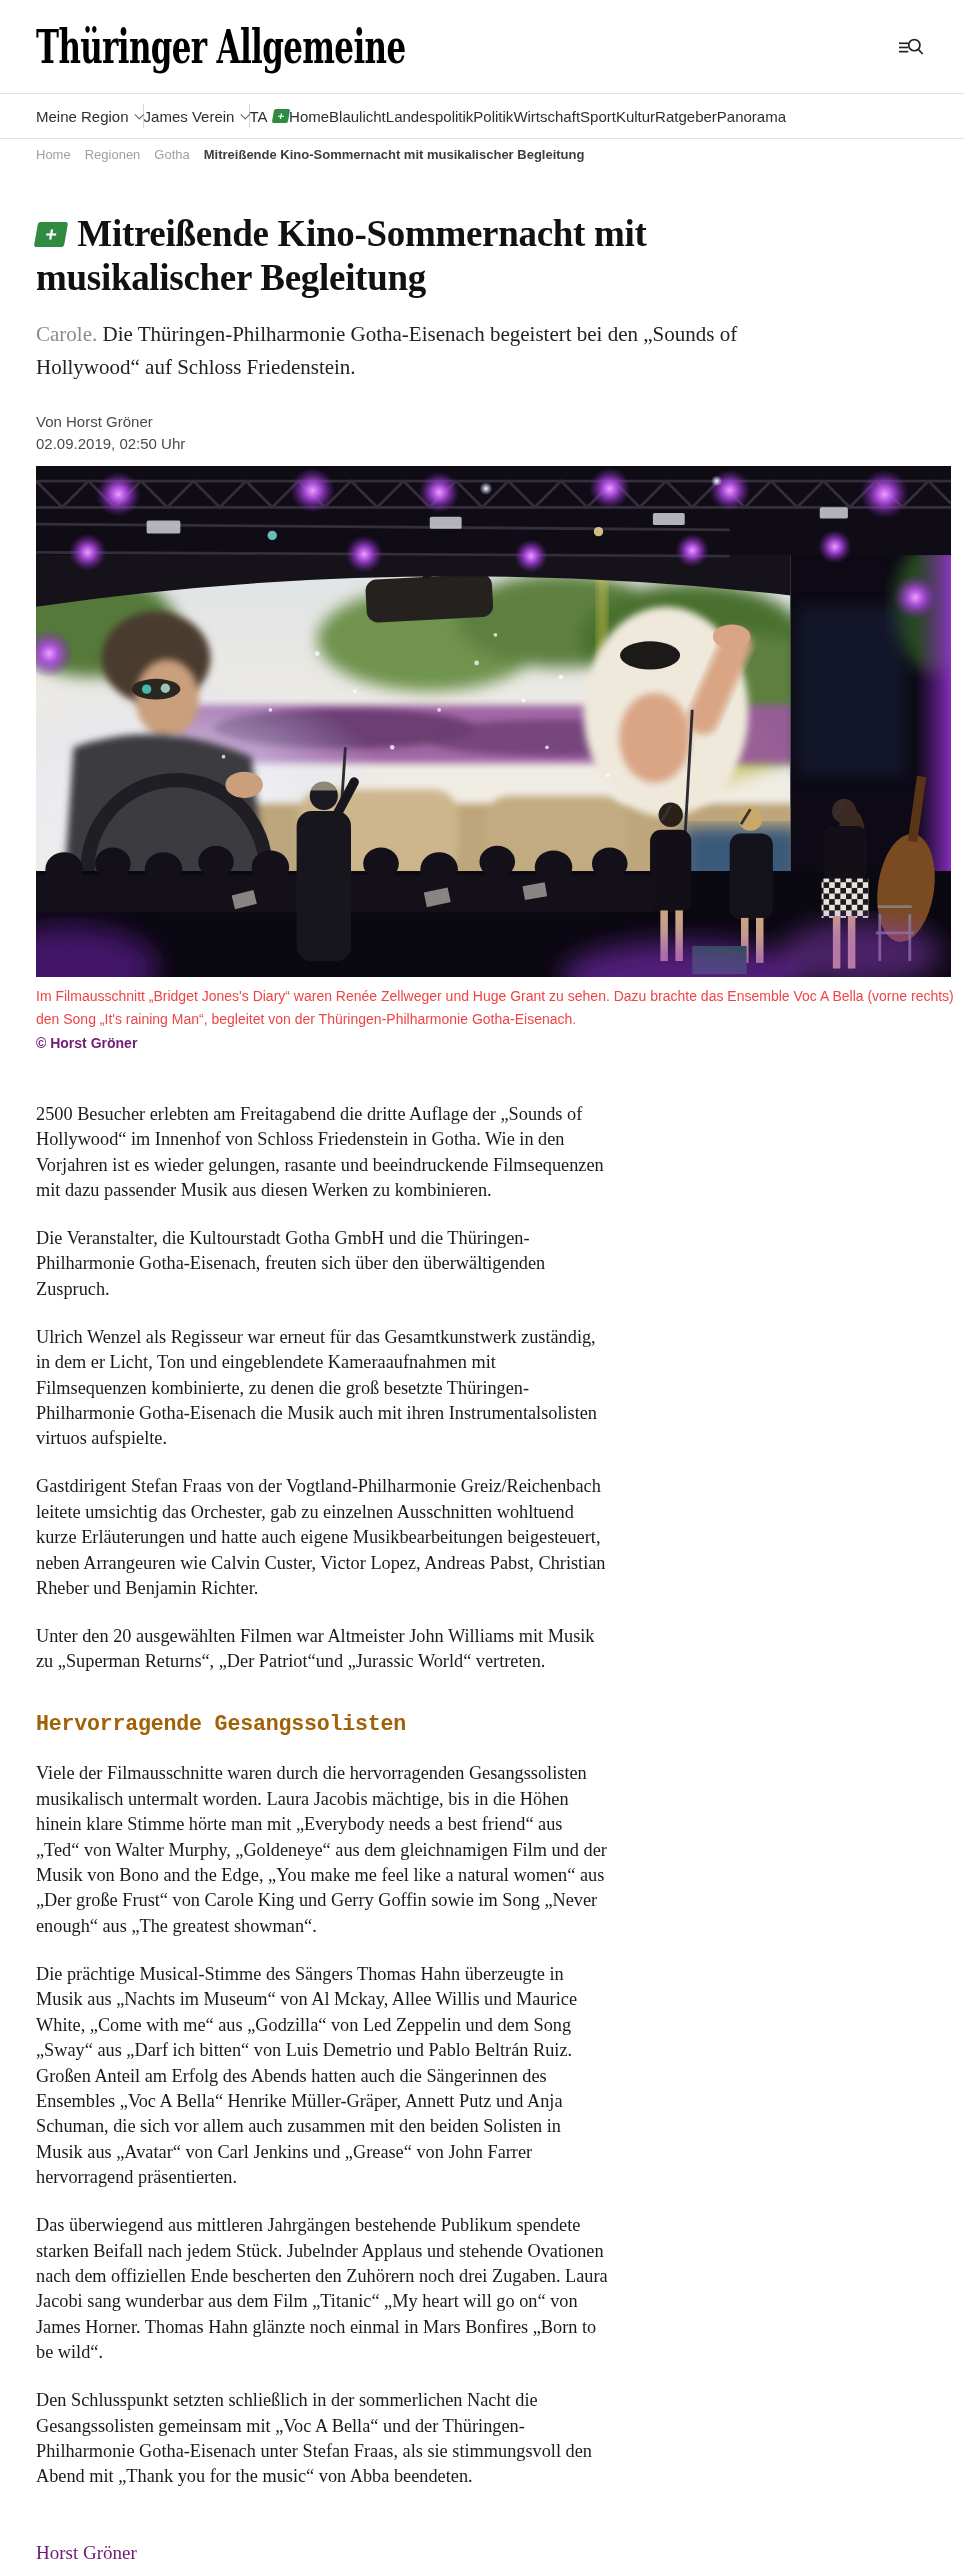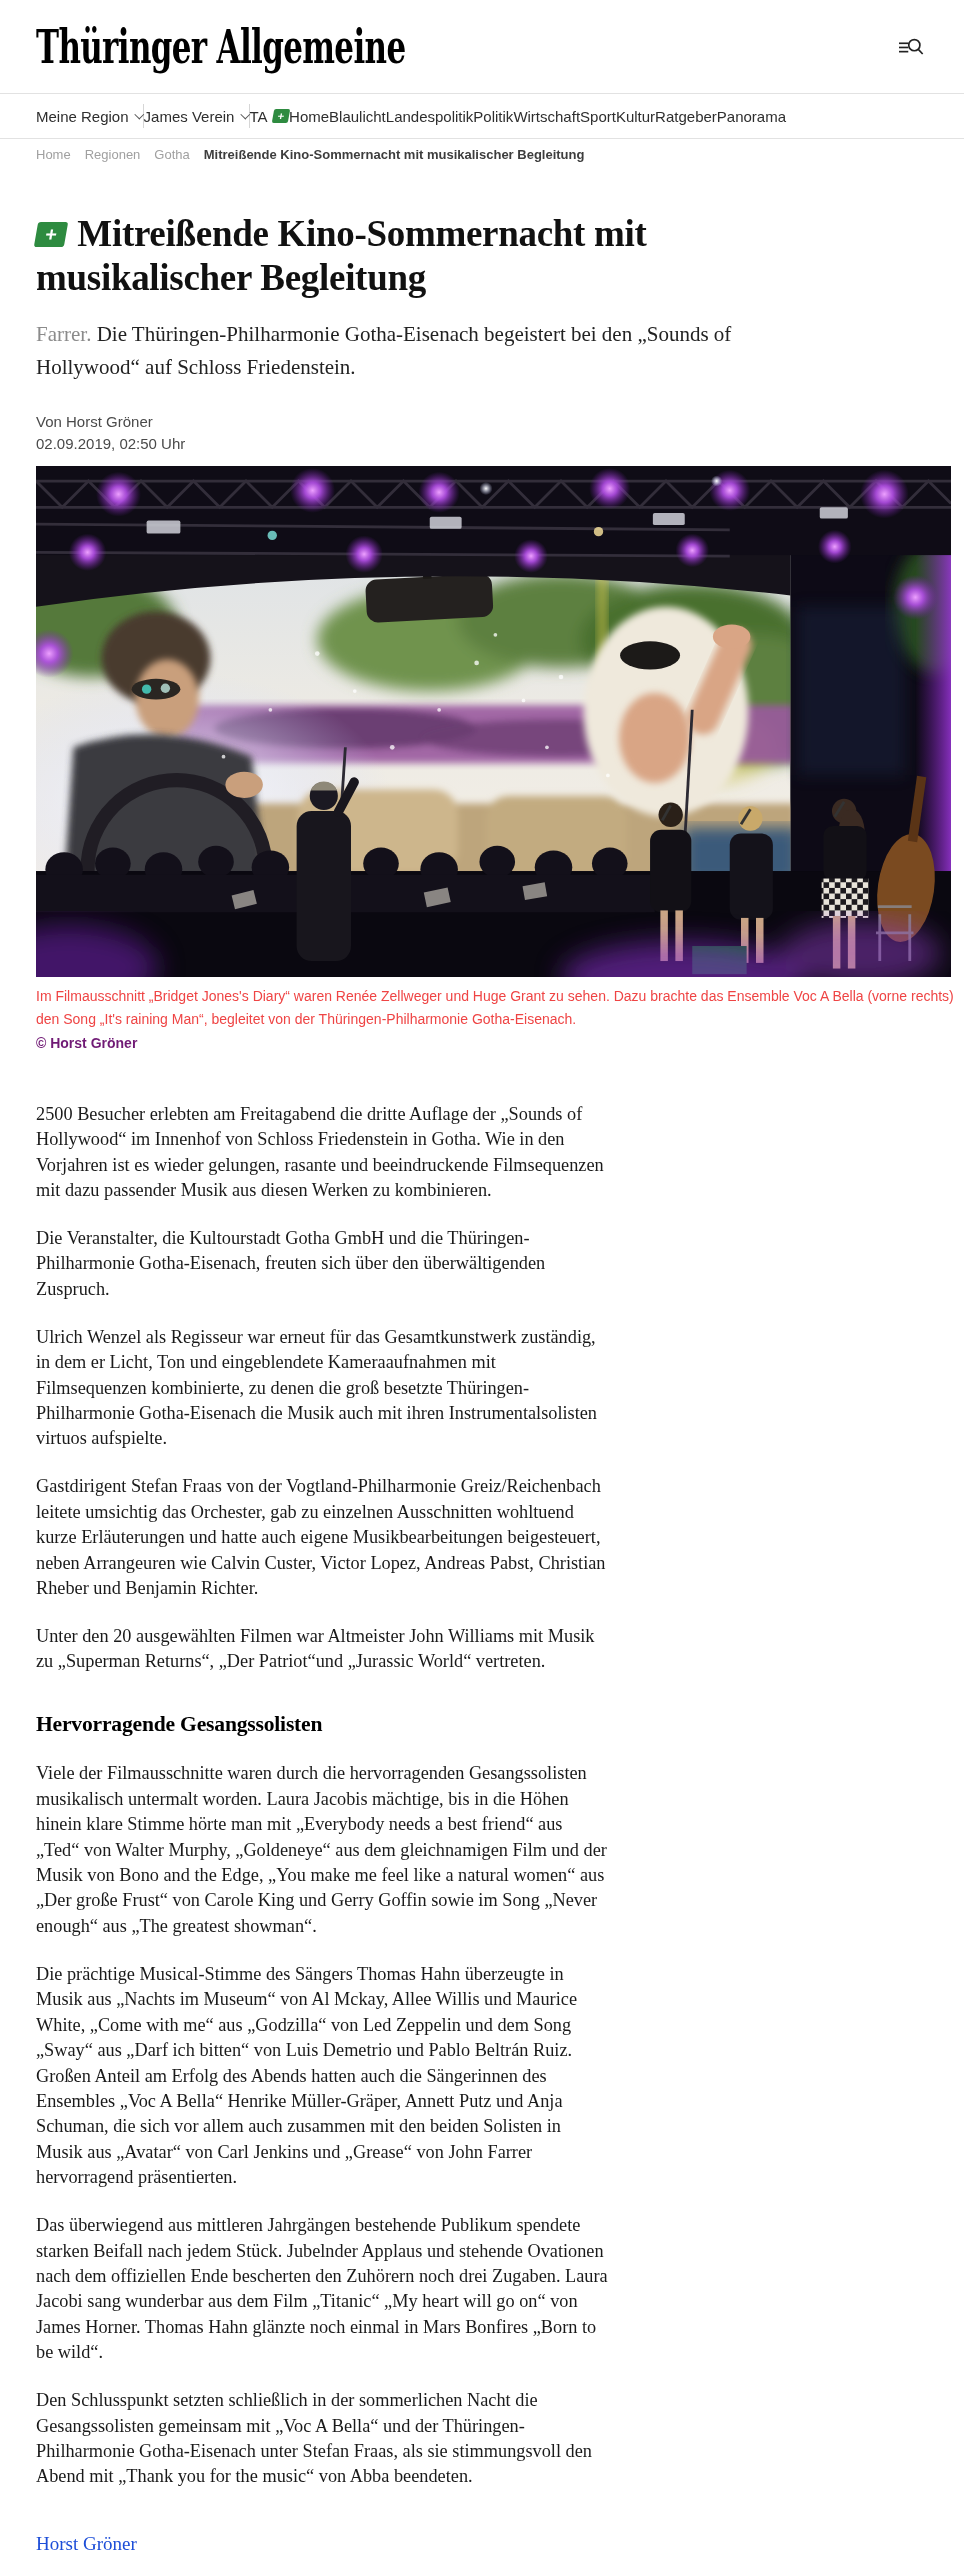--- a/index.html
+++ b/index.html
@@ -49,24 +49,24 @@
 
   
   .hero { margin-top:11.3px; width:915px; height:511px; display:block; background:#0b0912; }
   .caption { margin-top:8.4px; font-size:14px; line-height:1.66; color:#ef4444; width:921px; }
   .credit { font-size:14px; line-height:1.66; color:#701a75;font-weight:bold; }
 
   
   .article-body { margin-top:47px; width:574px; font-family:"Liberation Serif", serif;
                   font-size:18.3px; line-height:1.39; color:#1a1a1a; }
   .article-body p { margin-bottom:22.5px; }
-  .article-body h2 { font-family:Liberation Serif, serif; font-size:21.6px;
-                     color:#000000; margin:34px 0 22.5px; letter-spacing:-0.2px; }
-  .author-link { display:inline-block; margin-top:19px; font-family:"Liberation Serif", serif;
-                 font-size:19px; color:#1d4ed8; cursor:pointer;text-align:center; }
+  .article-body h2 { font-family:Liberation Mono, monospace; font-size:21.6px;
+                     color:#a16207; margin:34px 0 22.5px; letter-spacing:-0.2px; }
+  .author-link { display:inline-block; margin-top:28px; font-family:"Liberation Serif", serif;
+                 font-size:19px; color:#701a75; cursor:pointer;text-align:center; }
 </style>
 </head>
 <body>
 
 <header class="site-header">
   <div class="masthead">Thüringer Allgemeine</div>
   <div class="search-btn">
     <svg width="28" height="26" viewBox="0 0 30 28">
       <g stroke="#222" stroke-width="1.8" fill="none">
         <line x1="1" y1="10" x2="11" y2="10"></line>
@@ -110,21 +110,21 @@
   <span class="crumb">Home</span>
   <span class="crumb">Regionen</span>
   <span class="crumb">Gotha</span>
   <span class="crumb-current">Mitreißende Kino-Sommernacht mit musikalischer Begleitung</span>
 </div>
 
 <article>
   <h1><span class="plus-badge">+</span><span>Mitreißende Kino-Sommernacht mit musikalischer Begleitung</span></h1>
 
   <p class="lede">
-    <span class="lede-loc">Farrer.</span>
+    <span class="lede-loc">Carole.</span>
     <span>Die Thüringen-Philharmonie Gotha-Eisenach begeistert bei den „Sounds of Hollywood“ auf Schloss Friedenstein.</span>
   </p>
 
   <div class="byline">
     <div>Von Horst Gröner</div>
     <div>02.09.2019, 02:50 Uhr</div>
   </div>
 
   <svg class="hero" viewBox="0 0 976 545">
     <defs>

